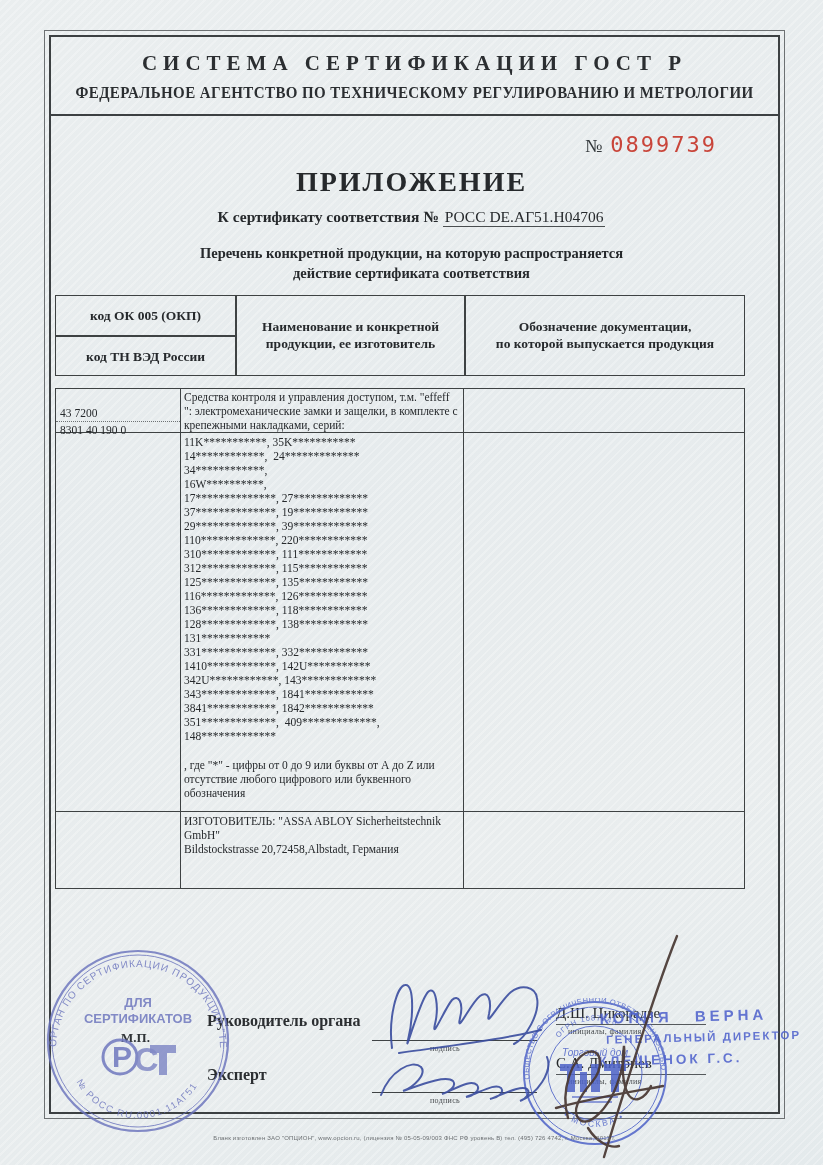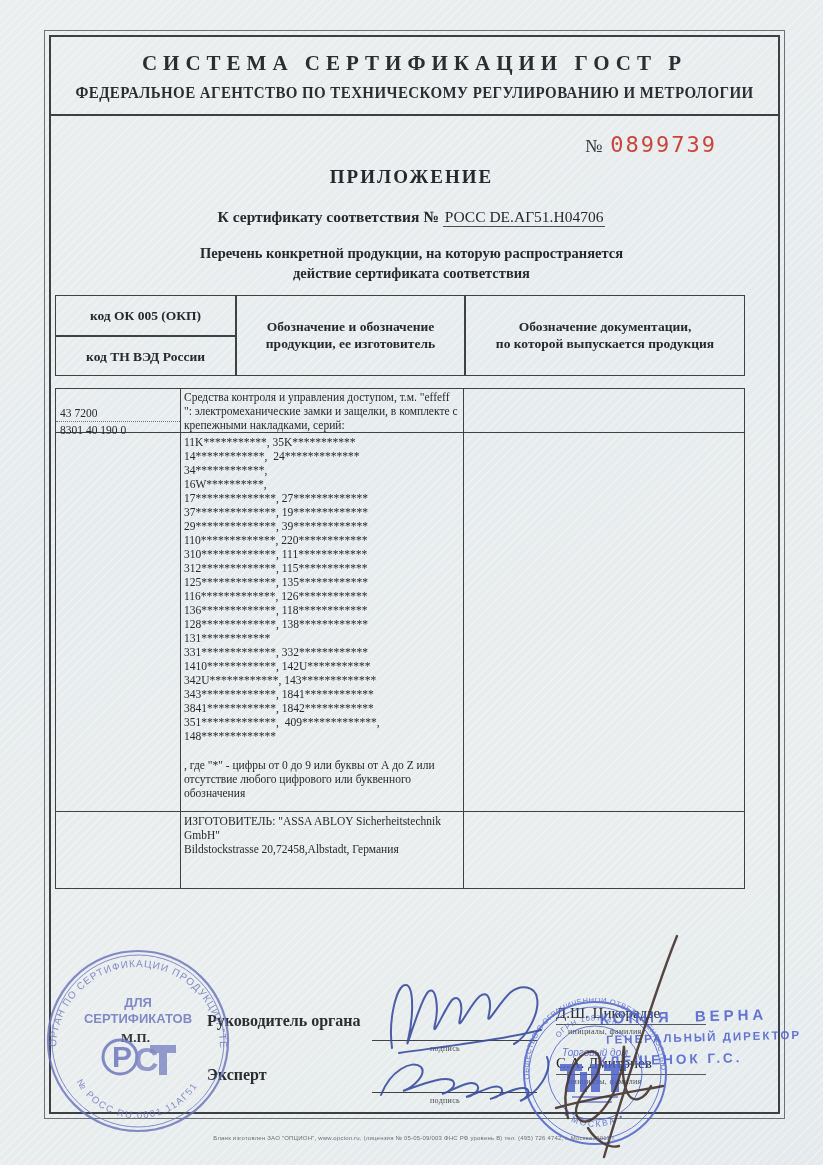--- a/index.html
+++ b/index.html
@@ -18,21 +18,21 @@
   .head-band{position:absolute; left:0; top:0; width:100%; height:79px;
     border-bottom:2px solid #3c4042; box-sizing:border-box; text-align:center;}
   .sys-title{margin-top:14px; font-size:21px; font-weight:bold; letter-spacing:6px; color:#2b2e31;}
   .agency{margin-top:7px; font-size:15px; font-weight:bold; letter-spacing:.4px; color:#2b2e31;
     transform:scaleY(1.15); transform-origin:top;}
   
   .doc-number{position:absolute; left:585px; top:132px; white-space:nowrap;}
   .doc-number .no{font-size:18px; color:#33383b; margin-right:8px; font-family:"Liberation Serif",serif;}
   .doc-number .digits{font-size:22px; color:#c9453a; letter-spacing:2px; font-family:"DejaVu Sans Mono",monospace;margin-top:26px;}
   .title{position:absolute; left:0; top:166px; width:100%; text-align:center;
-    font-size:19px; font-weight:bold; letter-spacing:2px;}
+    font-size:28px; font-weight:bold; letter-spacing:2px;}
   .cert-line{position:absolute; left:0; top:208px; width:100%; text-align:center; font-size:15.5px;}
   .cert-line .lbl{font-weight:bold;}
   .cert-line .num{border-bottom:1px solid #4a4e50; padding:0 2px 1px 2px;}
   .desc{position:absolute; left:0; top:243px; width:100%; text-align:center;
     font-size:14.5px; font-weight:bold; line-height:20px;}
   
   .tbl{position:absolute; border:1.5px solid #3e4243; box-sizing:border-box;}
   .tbl-header{left:55px; top:295px; width:690px; height:81px;}
   .tbl-body{left:55px; top:388px; width:690px; height:501px;}
   .vline,.hline{position:absolute; background:#3e4243;}
@@ -90,21 +90,21 @@
     <div>действие сертификата соответствия</div>
   </div>
 
   <div class="tbl tbl-header">
     <div class="vline" style="left:179px; top:0; width:1.5px; height:100%;"></div>
     <div class="vline" style="left:408px; top:0; width:1.5px; height:100%;"></div>
     <div class="hline" style="left:0; top:39px; width:179px; height:1.5px;"></div>
     <div class="cell hdr-cell" style="left:0; top:11px; width:179px;">код ОК 005 (ОКП)</div>
     <div class="cell hdr-cell" style="left:0; top:52px; width:179px;">код ТН ВЭД России</div>
     <div class="cell hdr-cell" style="left:181px; top:22px; width:227px;">
-      <div>Обозначение и обозначение</div>
+      <div>Наименование и конкретной</div>
       <div>продукции, ее изготовитель</div>
     </div>
     <div class="cell hdr-cell" style="left:410px; top:22px; width:278px;">
       <div>Обозначение документации,</div>
       <div>по которой выпускается продукция</div>
     </div>
   </div>
 
   <div class="tbl tbl-body">
     <div class="vline" style="left:124px; top:0; width:1.2px; height:100%;"></div>

